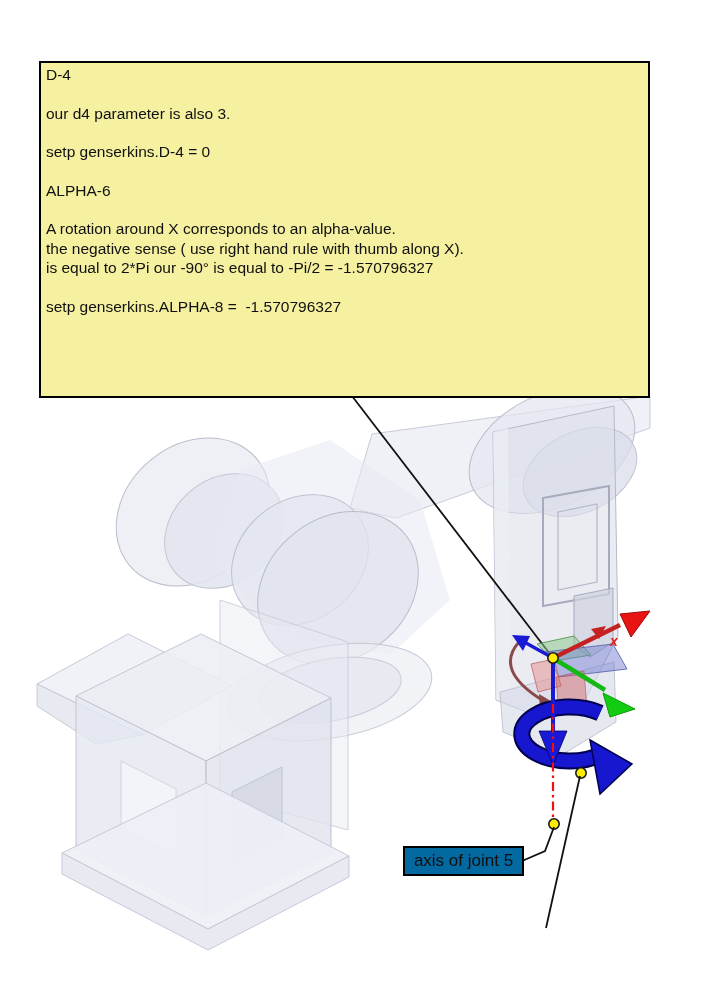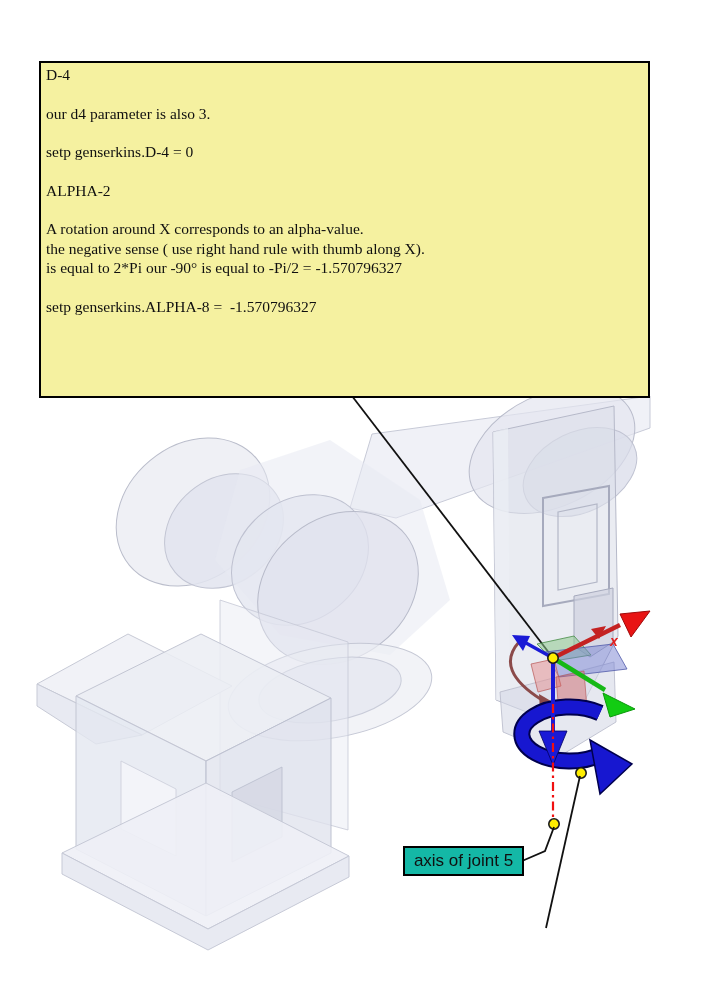--- a/index.html
+++ b/index.html
@@ -4,26 +4,26 @@
 <style>
   html,body{margin:0;padding:0;background:#ffffff;}
   #stage{
     position:relative;width:707px;height:1000px;overflow:hidden;
     background:#ffffff;font-family:"Liberation Sans",sans-serif;
   }
   #robot-svg{position:absolute;left:0;top:0;width:707px;height:1000px;}
   .note-box{
     position:absolute;left:39px;top:61px;width:611px;height:337px;
     box-sizing:border-box;border:2px solid #000;background:#F5F1A0;
-    padding:3px 2px 0 5px;font-size:15.5px;color:#101010;font-family:Liberation Serif, serif;
+    padding:3px 2px 0 5px;font-size:15.5px;color:#101010;
   }
   .note-line{height:19.3px;white-space:pre;overflow:visible;}
   .callout{
     position:absolute;box-sizing:border-box;border:2px solid #000;
-    background:#14b8a6;color:#101010;font-size:17px;text-align:center;
+    background:#0369a1;color:#101010;font-size:17px;text-align:center;
     white-space:nowrap;
   }
   #callout-axis{left:403px;top:846px;width:121px;height:30px;line-height:26px;}
   #callout-rotation{left:437px;top:928px;width:213px;height:32px;line-height:28px;}
   .x-axis-text{font-size:14px;font-style:italic;font-weight:bold;fill:#E02020;}
 </style>
 </head>
 <body>
 
 <div id="stage">
@@ -120,21 +120,21 @@
     </g>
   </svg>
 
   <div class="note-box">
     <div class="note-line">D-4</div>
     <div class="note-line"></div>
     <div class="note-line">our d4 parameter is also 3.</div>
     <div class="note-line"></div>
     <div class="note-line">setp genserkins.D-4 = 0</div>
     <div class="note-line"></div>
-    <div class="note-line">ALPHA-2</div>
+    <div class="note-line">ALPHA-6</div>
     <div class="note-line"></div>
     <div class="note-line">A rotation around X corresponds to an alpha-value.</div>
     <div class="note-line">the negative sense ( use right hand rule with thumb along X).</div>
     <div class="note-line">is equal to 2*Pi our -90° is equal to -Pi/2 = -1.570796327</div>
     <div class="note-line"></div>
     <div class="note-line">setp genserkins.ALPHA-8 =  -1.570796327</div>
   </div>
 
   <div id="callout-axis" class="callout">axis of joint 5</div>
 

